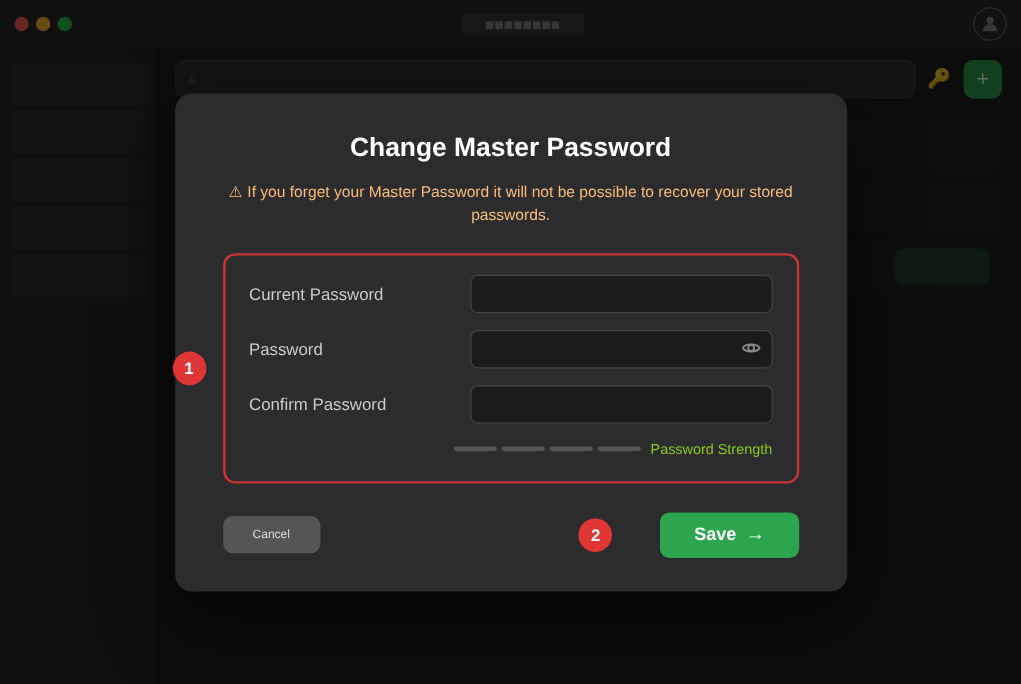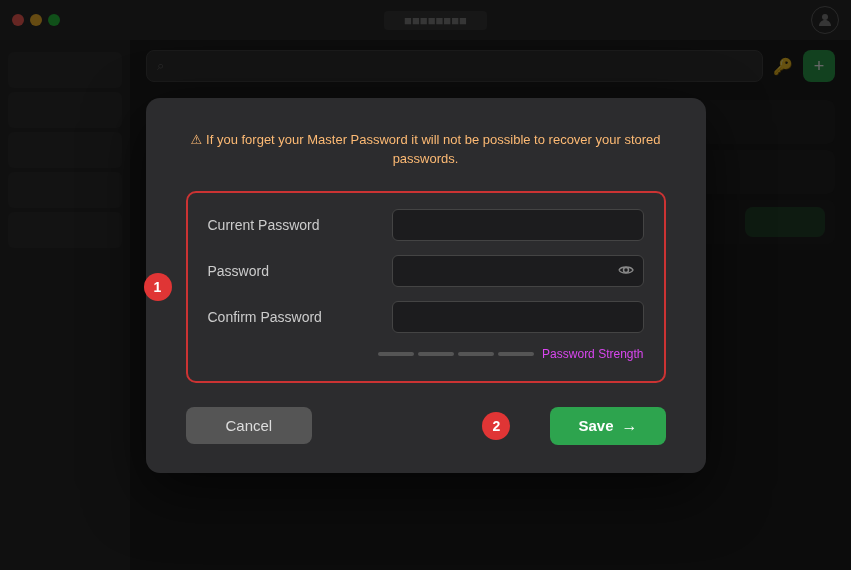--- a/index.html
+++ b/index.html
@@ -266,21 +266,21 @@
     }
 
     .strength-bar {
       width: 36px;
       height: 4px;
       background: #555;
       border-radius: 2px;
     }
 
     .strength-label {
-      color: #d946ef;
+      color: #84cc16;
       font-size: 12px;
     }
 
     
     .step-badge {
       position: absolute;
       left: -44px;
       top: 50%;
       transform: translateY(-50%);
       width: 28px;
@@ -300,22 +300,22 @@
       display: flex;
       justify-content: space-between;
       align-items: center;
     }
 
     .btn-cancel {
       background: #555;
       color: #ddd;
       border: none;
       border-radius: 8px;
-      padding: 10px 40px;
-      font-size: 15px;
+      padding: 10px 25px;
+      font-size: 10px;
       cursor: pointer;
       font-weight: 500;
     }
 
     .btn-save-wrapper {
       position: relative;
       display: flex;
       align-items: center;
     }
 
@@ -421,20 +421,21 @@
         <div class="bottom-row-green" style="height:30px; border-radius:8px;"></div>
       </div>
     </div>
   </div>
 
 </div>
 
 <div class="overlay">
   <div class="modal">
 
+    <div class="modal-title">Change Master Password</div>
 
     <div class="modal-warning">
       <span class="warning-icon">⚠</span><span>If you forget your Master Password it will not be possible to recover your stored passwords.</span>
     </div>
 
     <div class="form-box">
 
       <div class="step-badge">1</div>
 
       <div class="form-row">

